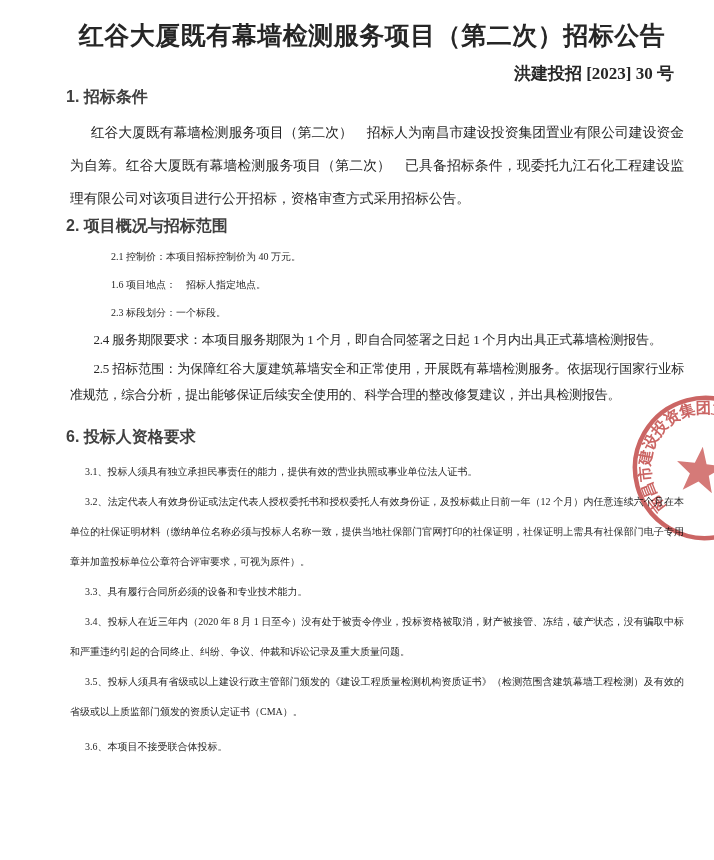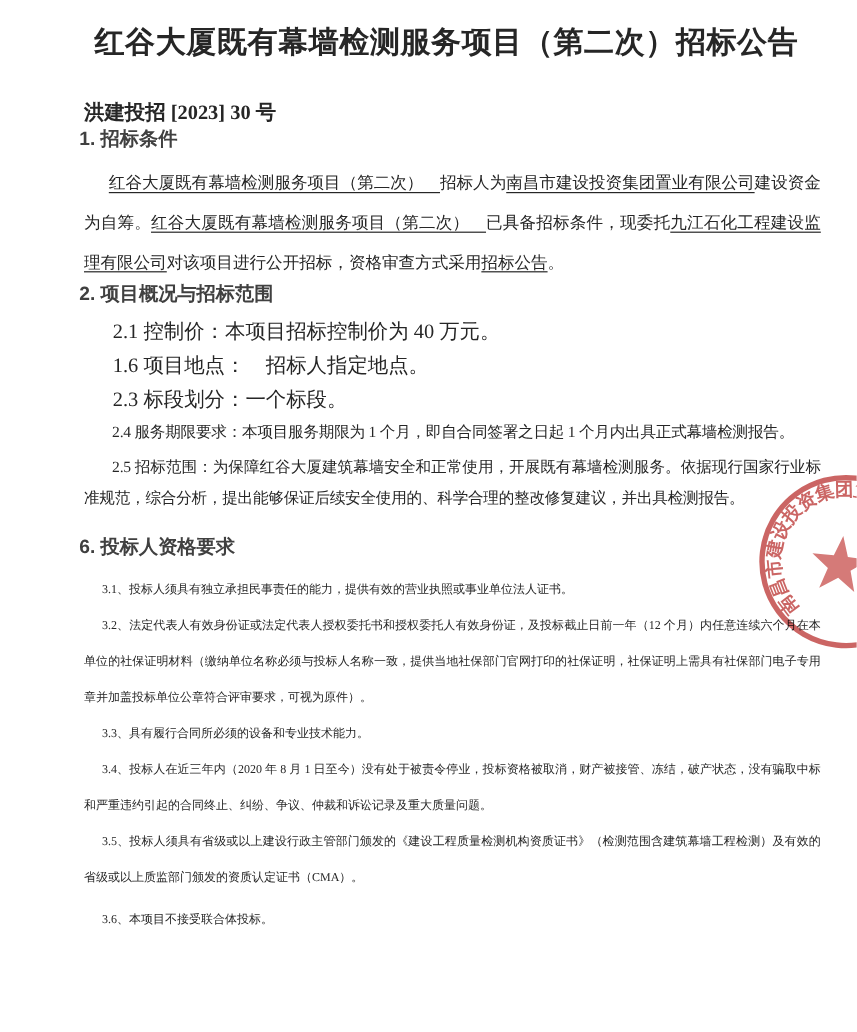--- a/index.html
+++ b/index.html
@@ -10,40 +10,40 @@
     overflow:hidden;
     font-family:"Liberation Serif", serif;
     color:#262626;
   }
   .content{padding:16px 30px 0 70px;}
   .doc-title{
     font-size:25px;font-weight:bold;text-align:center;
     margin:6px 10px 0 0;line-height:28px;letter-spacing:.5px;
   }
   .doc-number{
-    font-size:17px;font-weight:bold;text-align:left;
-    margin:32px 10px 0 0;line-height:24px;
+    font-size:17px;font-weight:bold;text-align:right;
+    margin:12px 10px 0 0;line-height:24px;
   }
   h2.sec{
     font-family:"Liberation Sans", sans-serif;
     font-size:16px;font-weight:bold;color:#404040;
     margin:0 0 0 -4px;line-height:22px;
   }
   .sec1-h{margin-top:28px;}
   .sec2-h{margin-top:15px;}
   .sec3-h{margin-top:18px;}
   p{margin:0;}
   .para{
     font-size:13.8px;line-height:33px;
     text-align:justify;text-justify:inter-character;
     margin-top:8px;
   }
   .indent{text-indent:1.5em;}
-  .u{text-decoration:underline;text-underline-offset:3px;}
-  .item{font-size:17px;line-height:20px;margin:10px 0 0 24px;}
+  .u{text-underline-offset:3px;}
+  .item{font-size:10px;line-height:20px;margin:10px 0 0 41px;}
   .item-tight{margin-top:8px;}
   .tight{
     font-size:13px;letter-spacing:-0.2px;
     margin-left:0;margin-right:-16px;
   }
   .p24{margin:6px 0 0 0;text-indent:1.8em;line-height:22px;}
   .p25{
     margin:5px 0 18px 0;text-indent:1.8em;line-height:26px;
     text-align:justify;text-justify:inter-character;
   }

